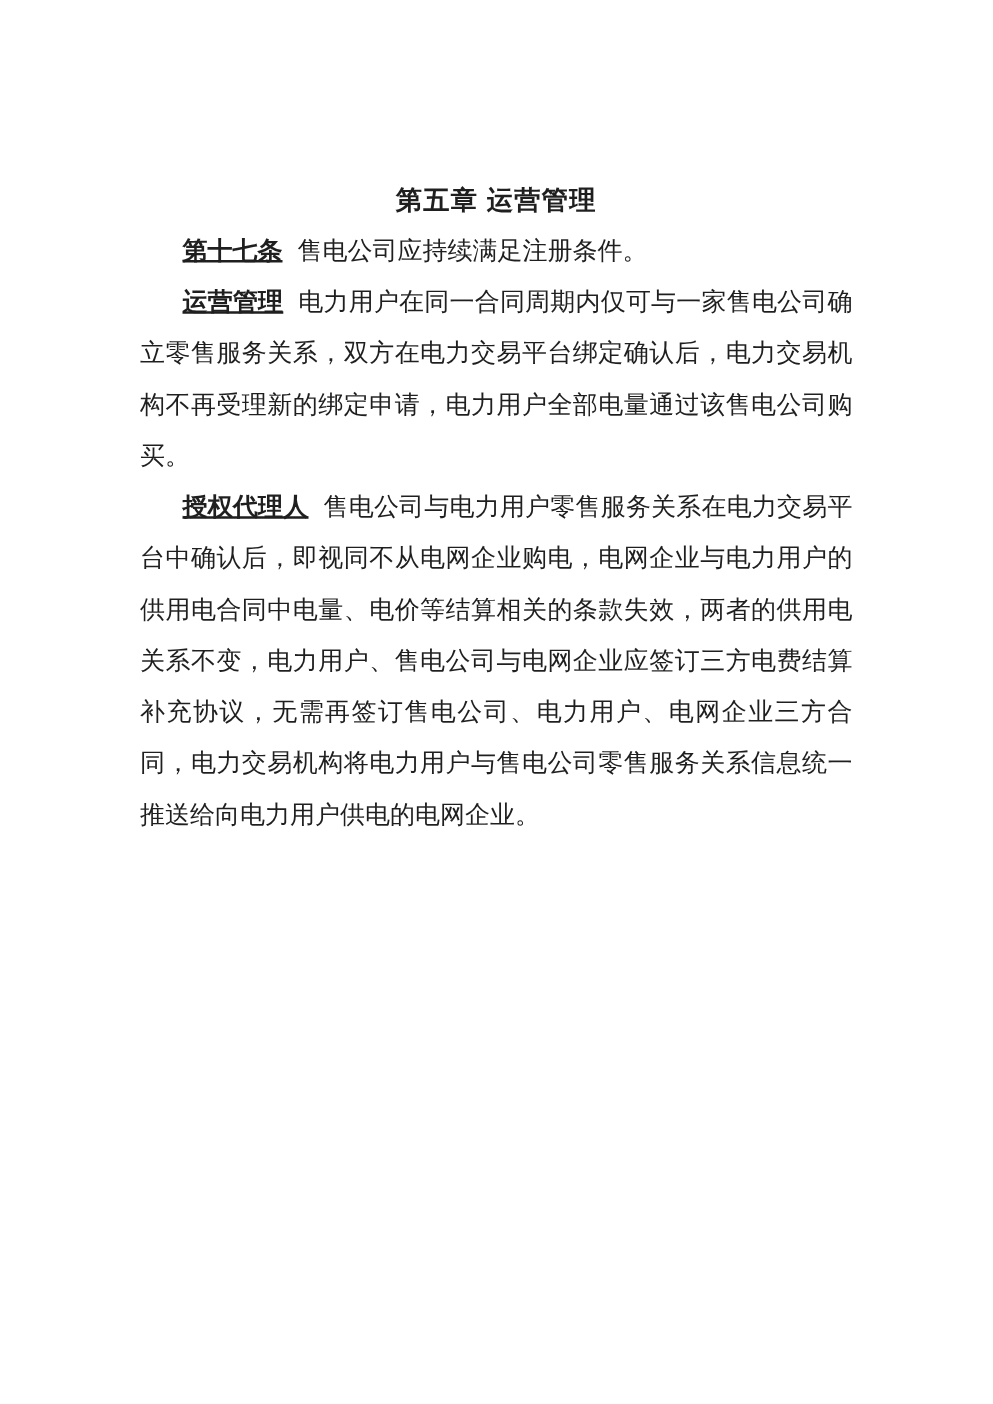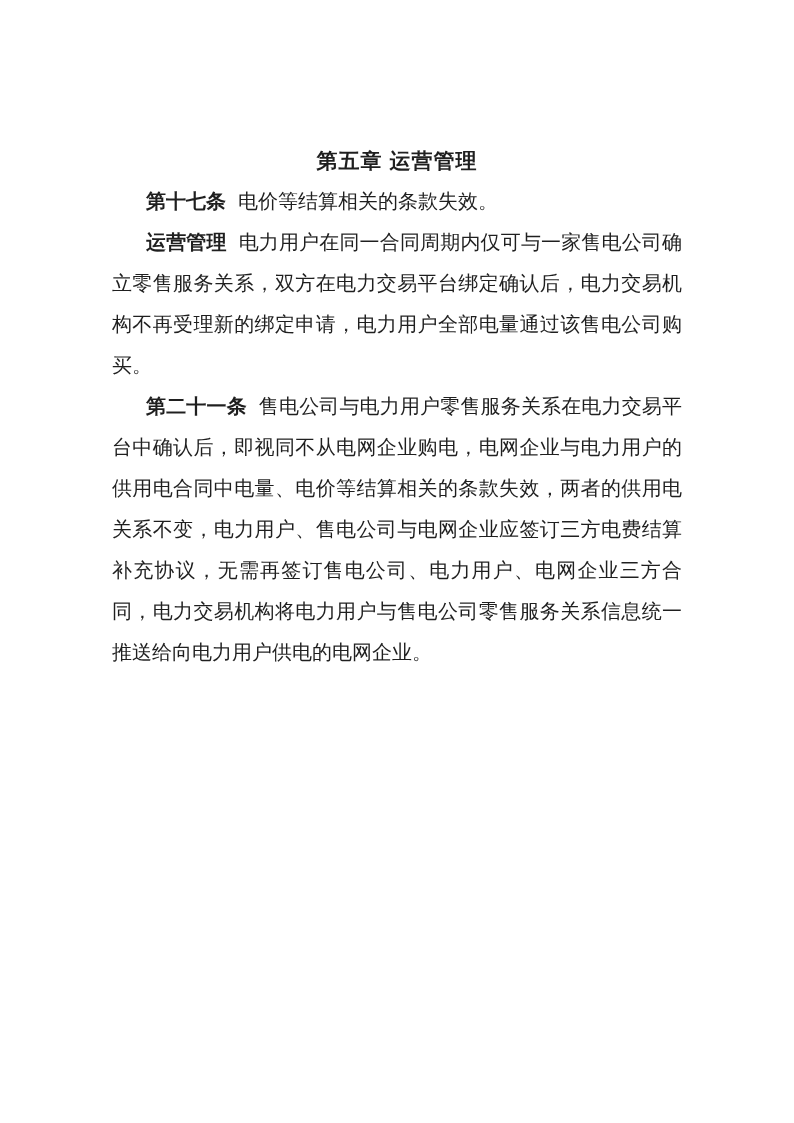--- a/index.html
+++ b/index.html
@@ -34,32 +34,33 @@
     font-size: 20px;
     line-height: 41px;
     text-align: justify;
     text-justify: inter-character;
     text-indent: 34px;
     word-break: break-all;
   }
   .artnum {
     font-weight: bold;
     margin-right: 0.6em;
+    text-decoration: underline;
   }
 </style>
 </head>
 <body>
 
 <div class="page">
   <div class="content">
 
     <h1 class="chapter-title">第五章 运营管理</h1>
 
-    <p class="para"><span class="artnum">第十七条</span><span>电价等结算相关的条款失效。</span></p>
+    <p class="para"><span class="artnum">第十七条</span><span>售电公司应持续满足注册条件。</span></p>
 
 
 
     <p class="para"><span class="artnum">运营管理</span><span>电力用户在同一合同周期内仅可与一家售电公司确立零售服务关系，双方在电力交易平台绑定确认后，电力交易机构不再受理新的绑定申请，电力用户全部电量通过该售电公司购买。</span></p>
 
-    <p class="para"><span class="artnum">第二十一条</span><span>售电公司与电力用户零售服务关系在电力交易平台中确认后，即视同不从电网企业购电，电网企业与电力用户的供用电合同中电量、电价等结算相关的条款失效，两者的供用电关系不变，电力用户、售电公司与电网企业应签订三方电费结算补充协议，无需再签订售电公司、电力用户、电网企业三方合同，电力交易机构将电力用户与售电公司零售服务关系信息统一推送给向电力用户供电的电网企业。</span></p>
+    <p class="para"><span class="artnum">授权代理人</span><span>售电公司与电力用户零售服务关系在电力交易平台中确认后，即视同不从电网企业购电，电网企业与电力用户的供用电合同中电量、电价等结算相关的条款失效，两者的供用电关系不变，电力用户、售电公司与电网企业应签订三方电费结算补充协议，无需再签订售电公司、电力用户、电网企业三方合同，电力交易机构将电力用户与售电公司零售服务关系信息统一推送给向电力用户供电的电网企业。</span></p>
 
   </div>
 </div>
 
 </body></html>

